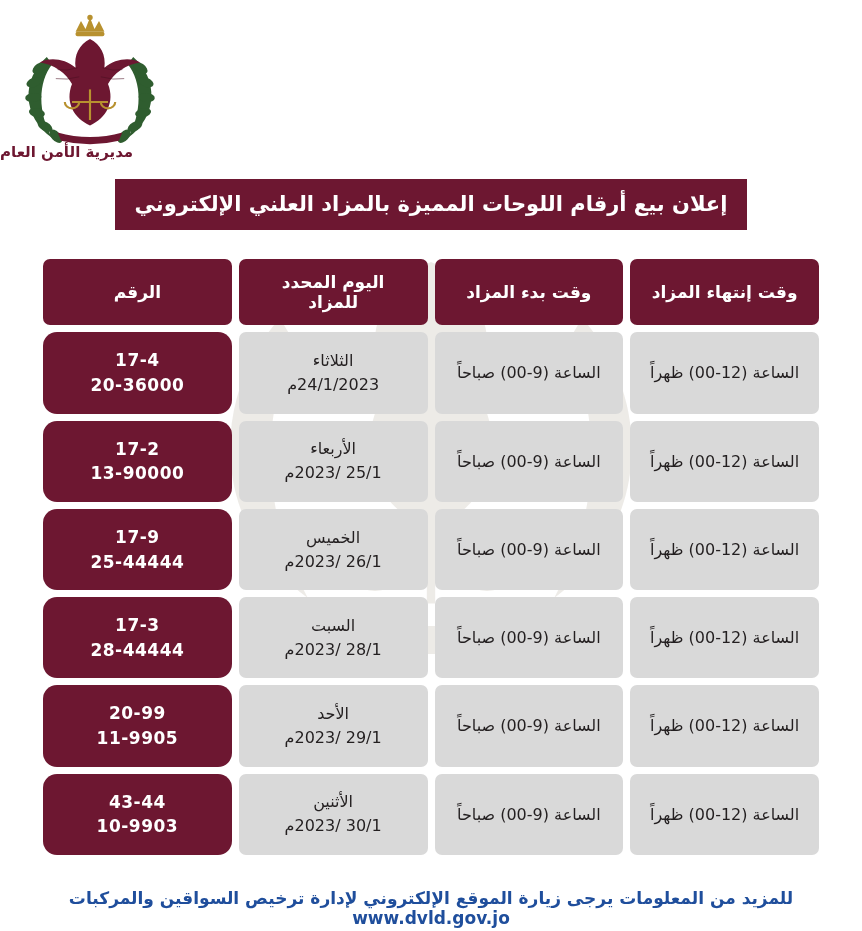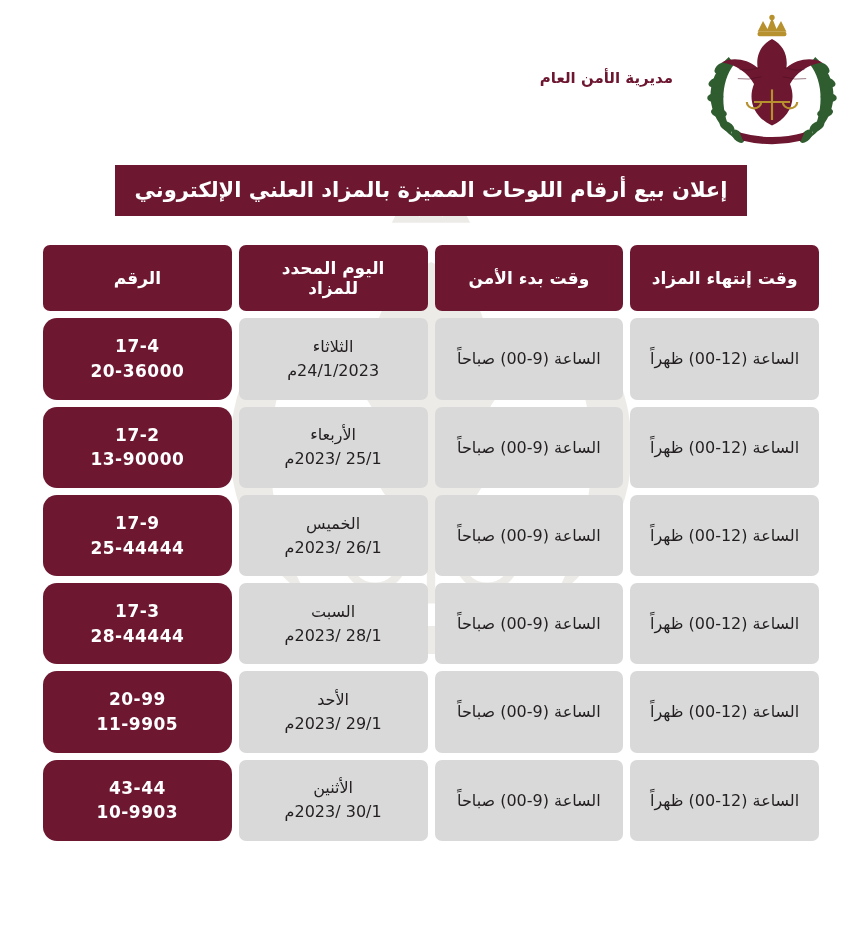--- a/index.html
+++ b/index.html
@@ -35,23 +35,23 @@
   }
   .content {
     position: relative;
     z-index: 2;
   }
 
   
   .emblem-wrap {
     width: 100%;
     display: flex;
-    align-items: center;
+    flex-direction: column;
+    align-items: flex-end;
     padding-top: 12px;
-    gap: 9px;
   }
   .emblem {
     width: 180px;
     height: 135px;
   }
   .emblem-caption {
     margin-top: -4px;
     color: #6d1630;
     font-size: 15px;
     font-weight: bold;
@@ -228,21 +228,21 @@
     <table class="auction">
       <colgroup>
         <col class="c-end">
           <col class="c-start">
           <col class="c-day">
           <col class="c-num">
       </colgroup>
       <thead>
         <tr>
           <th>وقت إنتهاء المزاد</th>
-          <th>وقت بدء الأمن</th>
+          <th>وقت بدء المزاد</th>
           <th>اليوم المحدد للمزاد</th>
           <th>الرقم</th>
         </tr>
       </thead>
       <tbody>
         <tr>
           <td>الساعة (12-00) ظهراً</td>
           <td>الساعة (9-00) صباحاً</td>
           <td class="day">
             <span class="cell-line">الثلاثاء</span>
@@ -309,17 +309,21 @@
             <span class="cell-line">30/1 /2023م</span>
           </td>
           <td class="plate">
             <span class="cell-line">43-44</span>
             <span class="cell-line">10-9903</span>
           </td>
         </tr>
       </tbody>
     </table>
 
+    <div class="footer">
+      <span>للمزيد من المعلومات يرجى زيارة الموقع الإلكتروني لإدارة ترخيص السواقين والمركبات</span>
+      <a class="url" href="#">www.dvld.gov.jo</a>
+    </div>
 
   </div>
 
   <div class="bottom-strip"></div>
 </div>
 
 </body></html>

